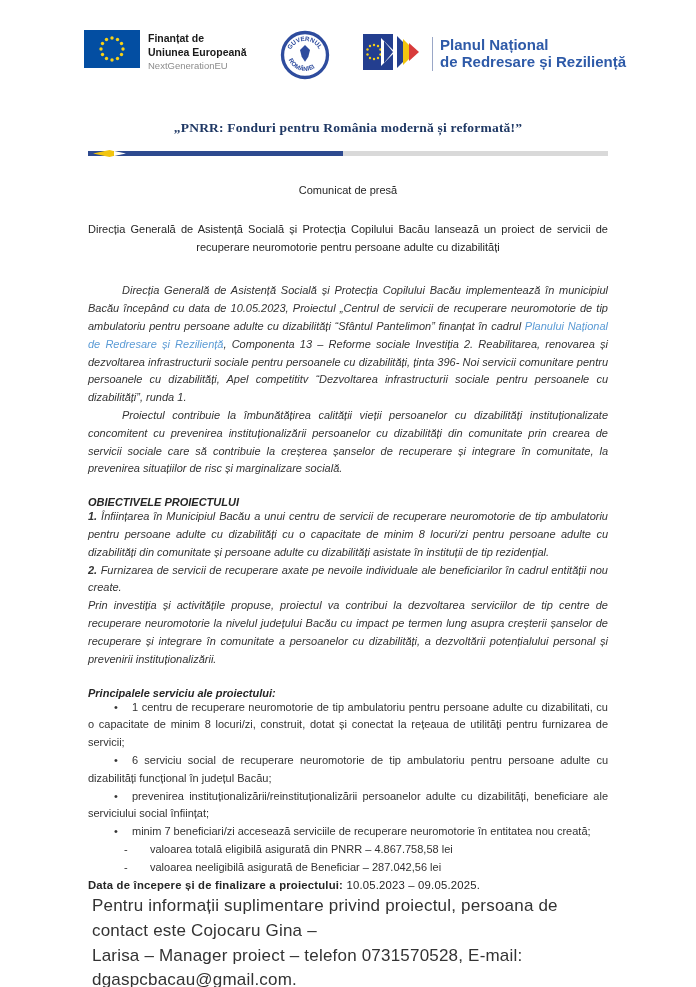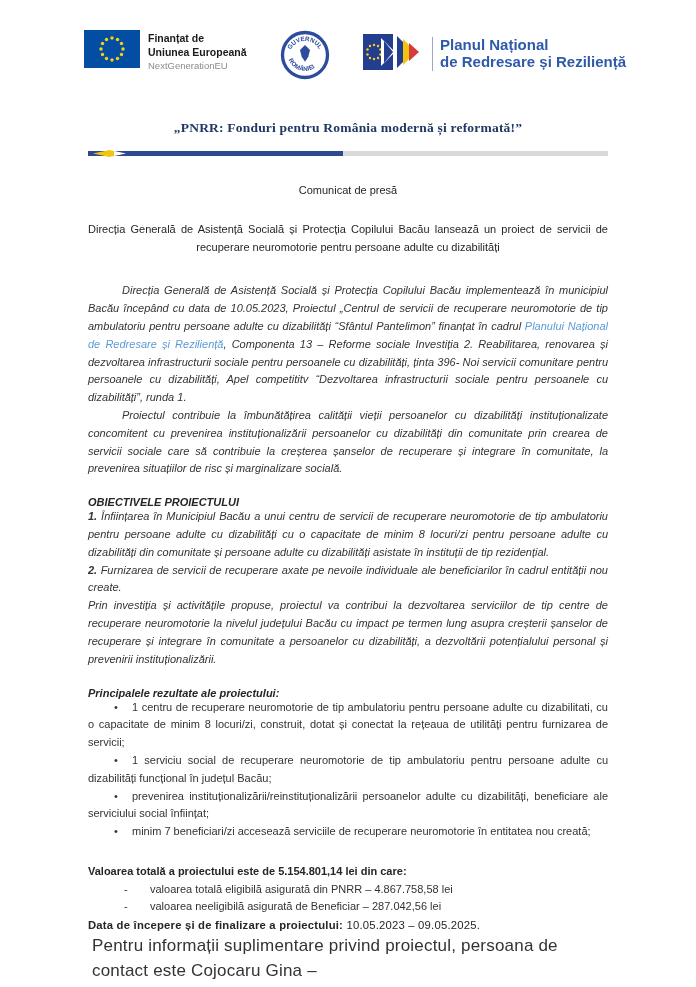--- a/index.html
+++ b/index.html
@@ -147,27 +147,26 @@
 
   <p class="para indent p1"><span>Direcția Generală de Asistență Socială și Protecția Copilului Bacău implementează în municipiul Bacău începând cu data de 10.05.2023, Proiectul „Centrul de servicii de recuperare neuromotorie de tip ambulatoriu pentru persoane adulte cu dizabilități “Sfântul Pantelimon” finanțat în cadrul </span><span class="pnrr-inline-link">Planului Național de Redresare și Reziliență</span><span>, Componenta 13 – Reforme sociale Investiția 2. Reabilitarea, renovarea și dezvoltarea infrastructurii sociale pentru persoanele cu dizabilități, ținta 396- Noi servicii comunitare pentru persoanele cu dizabilități, Apel competititv “Dezvoltarea infrastructurii sociale pentru persoanele cu dizabilități”, runda 1.</span></p>
 
   <p class="para indent">Proiectul contribuie la îmbunătățirea calității vieții persoanelor cu dizabilități instituționalizate concomitent cu prevenirea instituționalizării persoanelor cu dizabilități din comunitate prin crearea de servicii sociale care să contribuie la creșterea șanselor de recuperare și integrare în comunitate, la prevenirea situațiilor de risc și marginalizare socială.</p>
 
   <div class="heading-it">OBIECTIVELE PROIECTULUI</div>
   <p class="para"><span class="num-b">1.</span><span> Înființarea în Municipiul Bacău a unui centru de servicii de recuperare neuromotorie de tip ambulatoriu pentru persoane adulte cu dizabilități cu o capacitate de minim 8 locuri/zi pentru persoane adulte cu dizabilități din comunitate și persoane adulte cu dizabilități asistate în instituții de tip rezidențial.</span></p>
   <p class="para"><span class="num-b">2.</span><span> Furnizarea de servicii de recuperare axate pe nevoile individuale ale beneficiarilor în cadrul entității nou create.</span></p>
   <p class="para">Prin investiția și activitățile propuse, proiectul va contribui la dezvoltarea serviciilor de tip centre de recuperare neuromotorie la nivelul județului Bacău cu impact pe termen lung asupra creșterii șanselor de recuperare și integrare în comunitate a persoanelor cu dizabilități, a dezvoltării potențialului personal și prevenirii instituționalizării.</p>
 
-  <div class="heading-it">Principalele rezultate ale proiectului:</div>
+  <div class="heading-it">Principalele serviciu ale proiectului:</div>
   <p class="bullet-p"><span class="marker">•</span><span>1 centru de recuperare neuromotorie de tip ambulatoriu pentru persoane adulte cu dizabilitati, cu o capacitate de minim 8 locuri/zi, construit, dotat și conectat la rețeaua de utilități pentru furnizarea de servicii;</span></p>
-  <p class="bullet-p"><span class="marker">•</span><span>1 serviciu social de recuperare neuromotorie de tip ambulatoriu pentru persoane adulte cu dizabilități funcțional în județul Bacău;</span></p>
+  <p class="bullet-p"><span class="marker">•</span><span>6 serviciu social de recuperare neuromotorie de tip ambulatoriu pentru persoane adulte cu dizabilități funcțional în județul Bacău;</span></p>
   <p class="bullet-p"><span class="marker">•</span><span>prevenirea instituționalizării/reinstituționalizării persoanelor adulte cu dizabilități, beneficiare ale serviciului social înființat;</span></p>
   <p class="bullet-p"><span class="marker">•</span><span>minim 7 beneficiari/zi accesează serviciile de recuperare neuromotorie în entitatea nou creată;</span></p>
 
-  <div class="valoare-head">Valoarea totală a proiectului este de 5.154.801,14 lei din care:</div>
   <p class="dash-p"><span class="marker">-</span><span>valoarea totală eligibilă asigurată din PNRR – 4.867.758,58 lei</span></p>
   <p class="dash-p"><span class="marker">-</span><span>valoarea neeligibilă asigurată de Beneficiar – 287.042,56 lei</span></p>
   <div class="date-line"><span class="num-b">Data de începere și de finalizare a proiectului:</span><span> 10.05.2023 – 09.05.2025.</span></div>
 
   <div class="contact">
     <span>Pentru informații suplimentare privind proiectul, persoana de contact este Cojocaru Gina –</span><br>
     <span>Larisa – Manager proiect – telefon 0731570528, E-mail: dgaspcbacau@gmail.com.</span>
   </div>
 
 </div>

